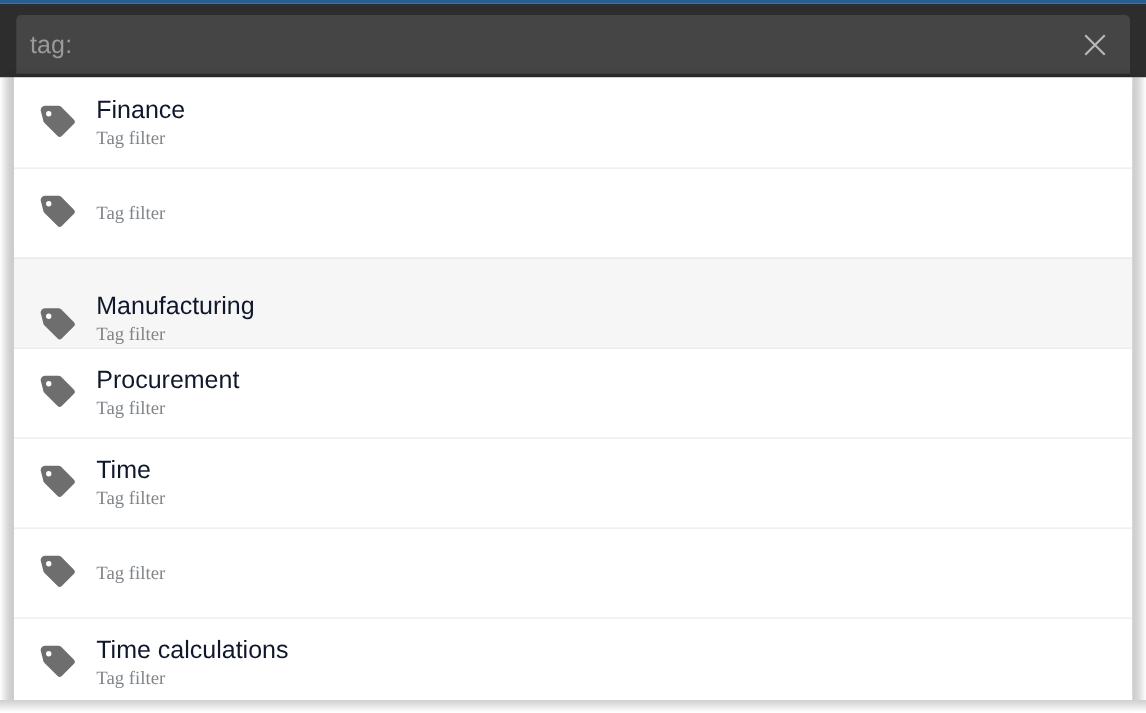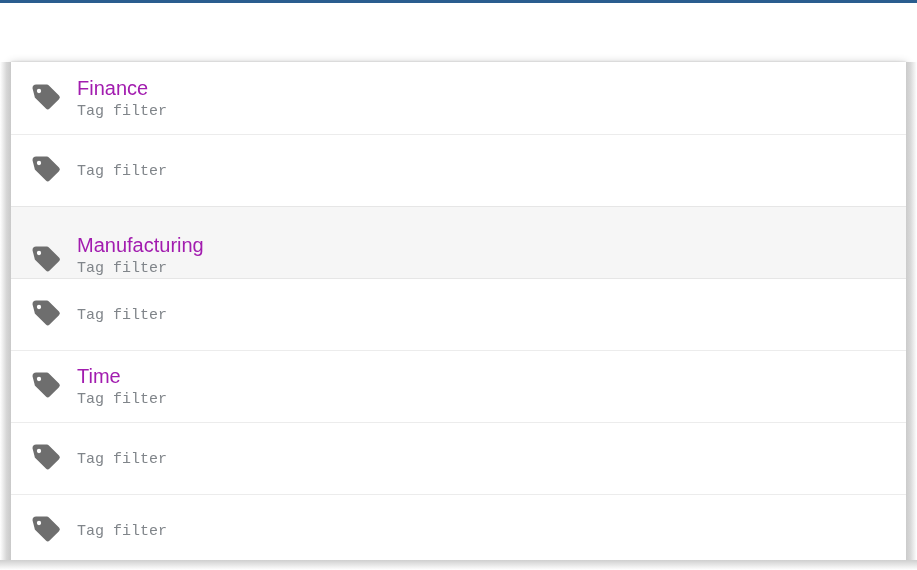--- a/index.html
+++ b/index.html
@@ -142,36 +142,36 @@
     flex: 1 1 auto;
     display: flex;
     flex-direction: column;
     justify-content: center;
     min-width: 0;
   }
 
   .row-title {
     font-size: 20px;
     line-height: 24px;
-    color: #a21caf;
+    color: #0f172a;
     white-space: nowrap;
     overflow: hidden;
     text-overflow: ellipsis;
     font-family: "Liberation Sans", sans-serif;
   }
 
   .row-subtitle {
     margin-top: 2px;
     font-size: 15px;
     line-height: 19px;
     color: #80858a;
     white-space: nowrap;
     overflow: hidden;
     text-overflow: ellipsis;
-    font-family: Liberation Mono, monospace;
+    font-family: Liberation Serif, serif;
   }
 
   
   .edge-shade-left,
   .edge-shade-right {
     position: absolute;
     top: 62px;
     width: 11px;
     height: 498px;
     pointer-events: none;
@@ -194,20 +194,32 @@
     pointer-events: none;
   }
 </style>
 </head>
 <body>
 
 <div id="popup">
 
   <div class="accent-line"></div>
 
+  <div class="search-chrome">
+    <div class="search-field">
+      <div class="search-text" title="tag:">tag:</div>
+      <div class="clear-btn">
+        <span>
+          <svg width="24" height="24" viewBox="0 0 24 24" aria-hidden="true">
+            <path d="M4.2 4.2 L19.8 19.8 M19.8 4.2 L4.2 19.8" stroke="#b9b9b9" stroke-width="1.7" stroke-linecap="butt" fill="none"></path>
+          </svg>
+        </span>
+      </div>
+    </div>
+  </div>
 
   <div class="results-panel">
     <div class="results-list" id="results-list">
         <div class="result-row">
           <div class="row-icon">
             <svg width="36" height="36" viewBox="0 0 36 36" aria-hidden="true">
               <path d="M4.5 8.2 a3.7 3.7 0 0 1 3.7 -3.7 h10.6 a3 3 0 0 1 2.1 0.9 l10.1 10.1 a2.6 2.6 0 0 1 0 3.7 l-9.4 9.4 a2.6 2.6 0 0 1 -3.7 0 l-10.1 -10.1 a3 3 0 0 1 -1.3 -2.5 z" fill="#6e6e6e"></path>
               <circle cx="11" cy="11" r="2.15" fill="#ffffff"></circle>
             </svg>
           </div>
@@ -240,20 +252,21 @@
           </div>
         </div>
         <div class="result-row">
           <div class="row-icon">
             <svg width="36" height="36" viewBox="0 0 36 36" aria-hidden="true">
               <path d="M4.5 8.2 a3.7 3.7 0 0 1 3.7 -3.7 h10.6 a3 3 0 0 1 2.1 0.9 l10.1 10.1 a2.6 2.6 0 0 1 0 3.7 l-9.4 9.4 a2.6 2.6 0 0 1 -3.7 0 l-10.1 -10.1 a3 3 0 0 1 -1.3 -2.5 z" fill="#6e6e6e"></path>
               <circle cx="11" cy="11" r="2.15" fill="#ffffff"></circle>
             </svg>
           </div>
           <div class="row-text">
+            <div class="row-title">Procurement</div>
             <div class="row-subtitle">Tag filter</div>
           </div>
         </div>
         <div class="result-row">
           <div class="row-icon">
             <svg width="36" height="36" viewBox="0 0 36 36" aria-hidden="true">
               <path d="M4.5 8.2 a3.7 3.7 0 0 1 3.7 -3.7 h10.6 a3 3 0 0 1 2.1 0.9 l10.1 10.1 a2.6 2.6 0 0 1 0 3.7 l-9.4 9.4 a2.6 2.6 0 0 1 -3.7 0 l-10.1 -10.1 a3 3 0 0 1 -1.3 -2.5 z" fill="#6e6e6e"></path>
               <circle cx="11" cy="11" r="2.15" fill="#ffffff"></circle>
             </svg>
           </div>
@@ -274,20 +287,21 @@
           </div>
         </div>
         <div class="result-row">
           <div class="row-icon">
             <svg width="36" height="36" viewBox="0 0 36 36" aria-hidden="true">
               <path d="M4.5 8.2 a3.7 3.7 0 0 1 3.7 -3.7 h10.6 a3 3 0 0 1 2.1 0.9 l10.1 10.1 a2.6 2.6 0 0 1 0 3.7 l-9.4 9.4 a2.6 2.6 0 0 1 -3.7 0 l-10.1 -10.1 a3 3 0 0 1 -1.3 -2.5 z" fill="#6e6e6e"></path>
               <circle cx="11" cy="11" r="2.15" fill="#ffffff"></circle>
             </svg>
           </div>
           <div class="row-text">
+            <div class="row-title">Time calculations</div>
             <div class="row-subtitle">Tag filter</div>
           </div>
         </div>
       </div>
   </div>
 
   <div class="edge-shade-left"></div>
   <div class="edge-shade-right"></div>
   <div class="edge-shade-bottom"></div>
 

